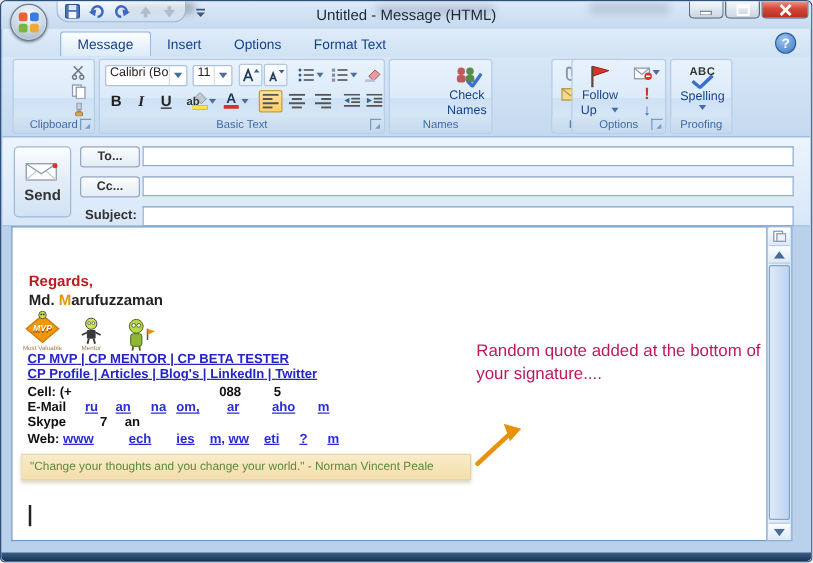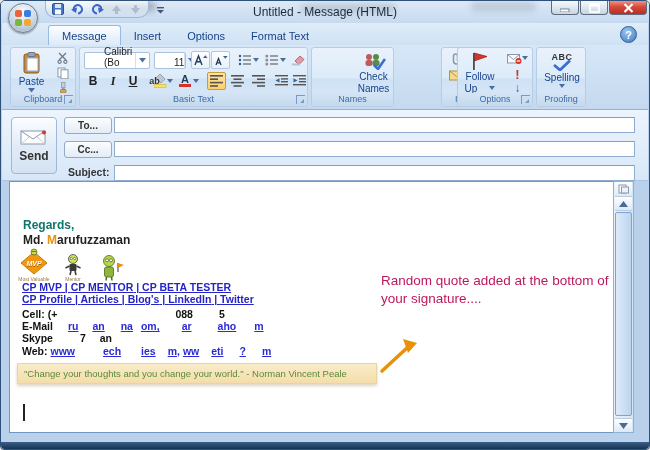--- a/index.html
+++ b/index.html
@@ -48,42 +48,42 @@
   .dlg{position:absolute;right:2px;bottom:2px;width:9px;height:9px;cursor:pointer;
     border-left:1px solid #7a9cc4;border-top:1px solid #7a9cc4;}
   .dlg:after{content:"";position:absolute;right:1px;bottom:1px;width:0;height:0;
     border-left:4px solid transparent;border-bottom:4px solid #7a9cc4;}
   .bigbtn{position:absolute;display:flex;flex-direction:column;align-items:center;justify-content:flex-start;
     gap:1px;cursor:pointer;border-radius:3px;padding-top:3px;}
   .blabel{font-size:10px;color:#15428b;line-height:11px;text-align:center;}
   .mbtn{display:flex;align-items:center;justify-content:center;cursor:pointer;border-radius:2px;border:1px solid transparent;}
   .mbtn.active{background:linear-gradient(#ffe3a0,#ffcf66);border-color:#c79a3f;}
   .combo{position:absolute;height:17px;background:#fff;border:1px solid #abc1dc;border-radius:2px;
-    font-size:10px;color:#222;display:flex;align-items:flex-end;padding-left:19px;cursor:pointer;}
+    font-size:10px;color:#222;display:flex;align-items:flex-start;padding-left:3px;cursor:pointer;}
   .combo .cc{margin-left:auto;padding:0 3px;border-left:1px solid #d4e0ee;height:100%;display:flex;align-items:center;}
   .glyph{font-weight:bold;}
   
   .headerpanel{position:absolute;left:1px;right:1px;top:109px;height:71px;
     background:linear-gradient(#ecf4fd,#d8e7f8);border-bottom:1px solid #a9c3e0;}
   .sendbtn{position:absolute;left:9px;top:7px;width:46px;height:57px;cursor:pointer;
     background:linear-gradient(#fbfdff,#e2ecf7 50%,#d3e2f2);border:1px solid #9db8d8;border-radius:4px;
     display:flex;flex-direction:column;align-items:center;justify-content:center;gap:3px;
     box-shadow:inset 0 1px 0 #fff;}
   .sendlabel{font-size:12px;font-weight:bold;color:#333;}
   .hbtn{position:absolute;left:62px;width:48px;height:17px;cursor:pointer;font-size:10px;font-weight:bold;color:#333;
     background:linear-gradient(#fbfdfe,#e3ecf5);border:1px solid #94a9c4;border-radius:3px;
     display:flex;align-items:center;justify-content:center;}
   .subjlabel{position:absolute;left:66px;top:56px;font-size:10.5px;font-weight:bold;color:#333;}
   .hfield{position:absolute;left:112px;width:521px;height:16px;background:#fff;
     border:1px solid #8fadd1;border-top-color:#7fa0c8;font-size:11px;padding:0 3px;
     font-family:"Liberation Sans",sans-serif;}
   
   .bodyarea{position:absolute;left:8px;top:180px;width:604px;height:252px;background:#fff;
     border:1px solid #6f97bf;border-right:none;cursor:text;}
-  .regards{position:absolute;left:13px;top:36px;font-size:12px;font-weight:bold;color:#0f766e;}
+  .regards{position:absolute;left:13px;top:36px;font-size:12px;font-weight:bold;color:#b91c1c;}
   .signame{position:absolute;left:13px;top:51px;font-size:12px;font-weight:bold;color:#222;}
   .badges{position:absolute;left:8px;top:66px;display:flex;align-items:flex-end;gap:12px;}
   .badge{display:flex;flex-direction:column;align-items:center;}
   .badge-cap{font-size:5px;color:#9a7a4a;line-height:5px;margin-top:1px;}
   .mvpwrap{position:relative;width:32px;height:28px;}
   .mvptext{position:absolute;left:0;right:0;top:12px;text-align:center;font-size:7px;font-style:italic;
     font-weight:bold;color:#fff;text-shadow:0 1px 0 #9a5f05;}
   .linksrow{position:absolute;left:12px;font-size:10.5px;font-weight:bold;white-space:nowrap;}
   .siglink,.sep{color:#2424c8;text-decoration:underline;}
   .siglink{cursor:pointer;}
@@ -198,31 +198,20 @@
     <div class="tab active">Message</div>
     <div class="tab">Insert</div>
     <div class="tab">Options</div>
     <div class="tab">Format Text</div>
     <div class="helpbtn">?</div>
   </div>
 
   <div class="ribbon">
 
     <div class="rgroup" style="left:8px;width:66px;">
-      <div class="bigbtn" style="left:3px;top:1px;width:35px;height:44px;">
-        <svg width="20" height="23">
-          <rect x="2" y="2" width="15" height="19" rx="2" fill="#c98a3c" stroke="#8a5a1e"></rect>
-          <rect x="6" y="0.5" width="7" height="4" rx="1" fill="#9aa5b1" stroke="#6b7684"></rect>
-          <rect x="5" y="6" width="11" height="13" fill="#fdfdfd" stroke="#9aa7b5"></rect>
-        </svg>
-        <span class="blabel">Paste</span>
-        <svg width="7" height="5">
-            <polygon points="0,0 7,0 3.5,4.5" fill="#4a6f9e"></polygon>
-          </svg>
-      </div>
       <div style="position:absolute;left:42px;top:3px;display:flex;flex-direction:column;gap:1px;">
         <span class="mbtn" style="width:19px;height:14px;">
           <svg width="12" height="12">
               <line x1="2" y1="1" x2="9" y2="8" stroke="#6b7785" stroke-width="1.3"></line>
               <line x1="9" y1="1" x2="2" y2="8" stroke="#6b7785" stroke-width="1.3"></line>
               <circle cx="2.6" cy="9.8" r="1.6" fill="none" stroke="#6b7785" stroke-width="1.1"></circle>
               <circle cx="8.4" cy="9.8" r="1.6" fill="none" stroke="#6b7785" stroke-width="1.1"></circle>
             </svg>
         </span>
         <span class="mbtn" style="width:19px;height:14px;">

